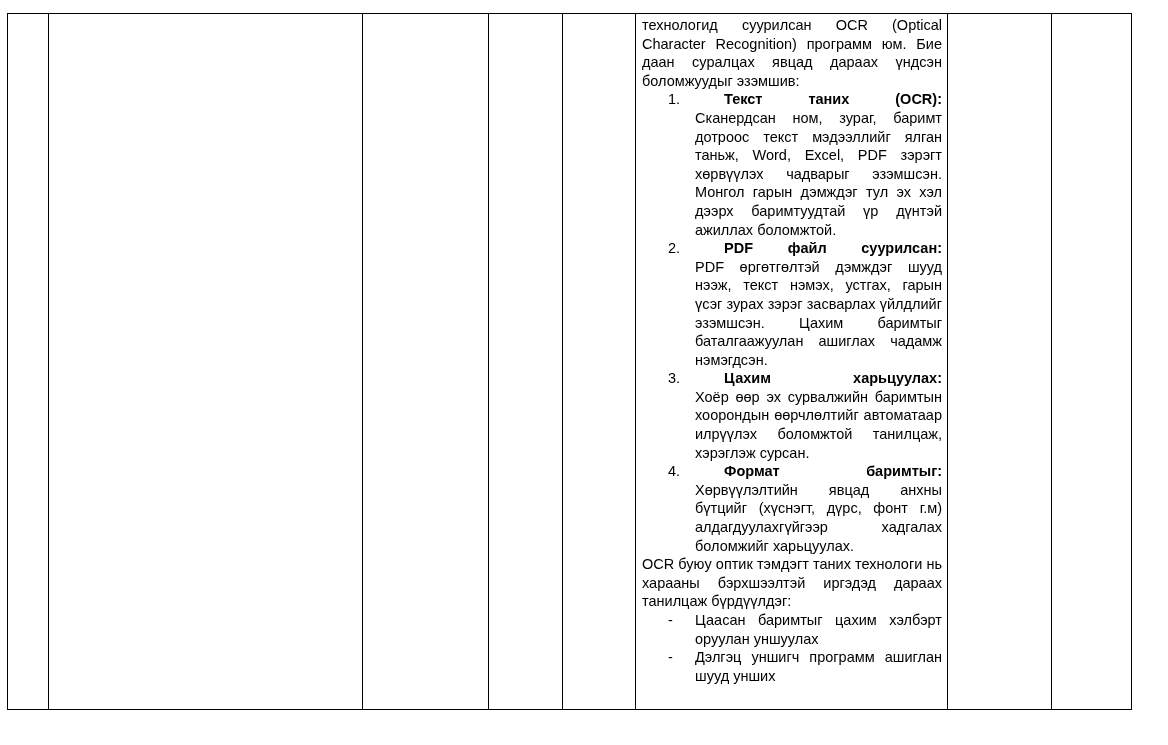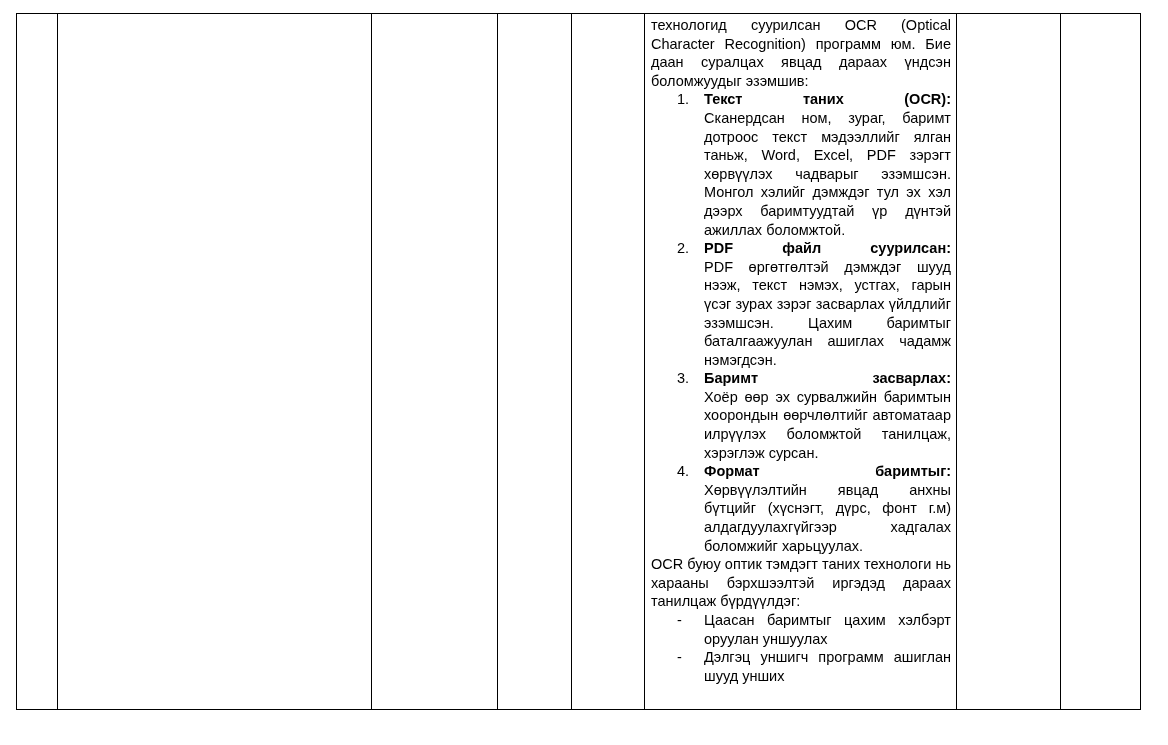--- a/index.html
+++ b/index.html
@@ -10,21 +10,21 @@
   body {
     position: relative;
     width: 1168px;
     height: 745px;
     font-family: "Liberation Sans", sans-serif;
     color: #000000;
     overflow: hidden;
   }
   table.doc-table {
     position: absolute;
-    left: 16px;
+    left: 7px;
     top: 13px;
     width: 1124px;
     border-collapse: collapse;
     table-layout: fixed;
   }
   table.doc-table td {
     border: 1px solid #000000;
     vertical-align: top;
     padding: 0;
   }
@@ -51,20 +51,21 @@
   .list-marker {
     position: absolute;
     left: 26px;
     top: 0;
     white-space: nowrap;
   }
   .item-head {
     font-weight: bold;
     text-align: justify;
     text-align-last: justify;
+    margin-left: 29px;
   }
   .item-body {
     text-align: justify;
   }
 </style>
 </head>
 <body>
 
 <table class="doc-table">
   <colgroup>
@@ -85,32 +86,32 @@
     <td></td>
     <td></td>
     <td>
       <div class="cell-inner">
 
         <p class="para">технологид суурилсан OCR (Optical Character Recognition) программ юм. Бие даан суралцах явцад дараах үндсэн боломжуудыг эзэмшив:</p>
 
         <div class="list-item">
           <span class="list-marker">1.</span>
           <div class="item-head">Текст таних (OCR):</div>
-          <div class="item-body">Сканердсан ном, зураг, баримт дотроос текст мэдээллийг ялган таньж, Word, Excel, PDF зэрэгт хөрвүүлэх чадварыг эзэмшсэн. Монгол хэлийг дэмждэг тул эх хэл дээрх баримтуудтай үр дүнтэй ажиллах боломжтой.</div>
+          <div class="item-body">Сканердсан ном, зураг, баримт дотроос текст мэдээллийг ялган таньж, Word, Excel, PDF зэрэгт хөрвүүлэх чадварыг эзэмшсэн. Монгол гарын дэмждэг тул эх хэл дээрх баримтуудтай үр дүнтэй ажиллах боломжтой.</div>
         </div>
 
         <div class="list-item">
           <span class="list-marker">2.</span>
           <div class="item-head">PDF файл суурилсан:</div>
           <div class="item-body">PDF өргөтгөлтэй дэмждэг шууд нээж, текст нэмэх, устгах, гарын үсэг зурах зэрэг засварлах үйлдлийг эзэмшсэн. Цахим баримтыг баталгаажуулан ашиглах чадамж нэмэгдсэн.</div>
         </div>
 
         <div class="list-item">
           <span class="list-marker">3.</span>
-          <div class="item-head">Баримт засварлах:</div>
+          <div class="item-head">Цахим харьцуулах:</div>
           <div class="item-body">Хоёр өөр эх сурвалжийн баримтын хоорондын өөрчлөлтийг автоматаар илрүүлэх боломжтой танилцаж, хэрэглэж сурсан.</div>
         </div>
 
         <div class="list-item">
           <span class="list-marker">4.</span>
           <div class="item-head">Формат баримтыг:</div>
           <div class="item-body">Хөрвүүлэлтийн явцад анхны бүтцийг (хүснэгт, дүрс, фонт г.м) алдагдуулахгүйгээр хадгалах боломжийг харьцуулах.</div>
         </div>
 
         <p class="para">OCR буюу оптик тэмдэгт таних технологи нь харааны бэрхшээлтэй иргэдэд дараах танилцаж бүрдүүлдэг:</p>

